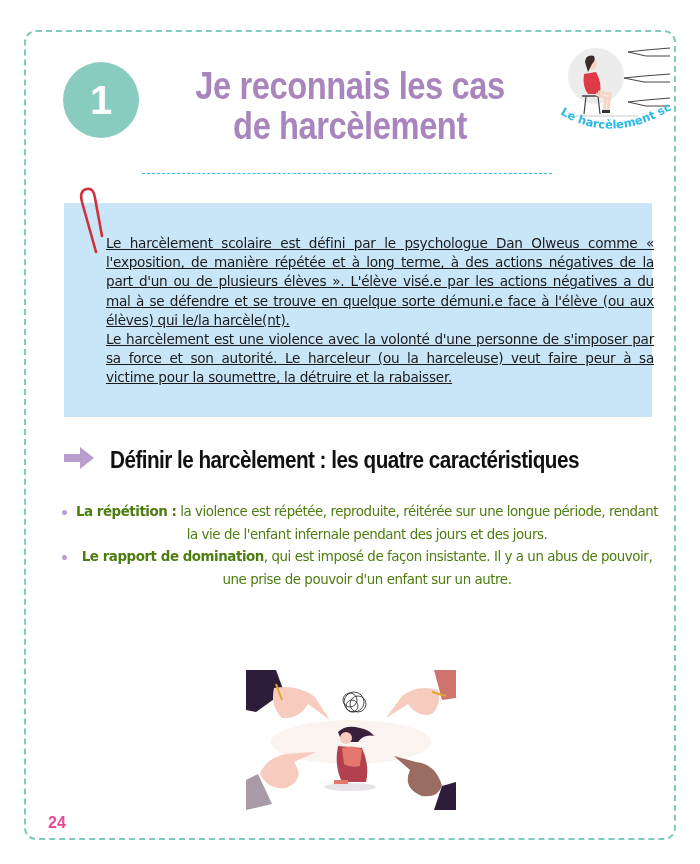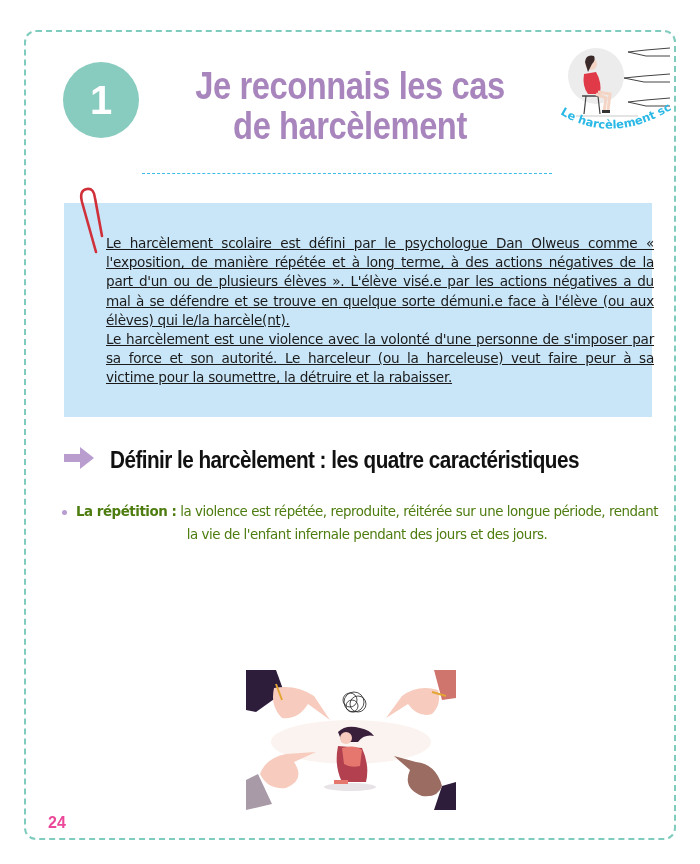--- a/index.html
+++ b/index.html
@@ -237,20 +237,24 @@
     <polygon points="16,0 30,11 16,22" fill="#b99dcf"></polygon>
   </svg>
   <h2 class="section-title" style="margin:0;">Définir le harcèlement : les quatre caractéristiques</h2>
 </div>
 
 <ul class="characteristics">
   <li>
     <span class="bullet-dot"></span>
     <span class="term">La répétition :</span><span> la violence est répétée, reproduite, réitérée sur une longue période, rendant la vie de l'enfant infernale pendant des jours et des jours.</span>
   </li>
+  <li>
+    <span class="bullet-dot"></span>
+    <span class="term">Le rapport de domination</span><span>, qui est imposé de façon insistante. Il y a un abus de pouvoir, une prise de pouvoir d'un enfant sur un autre.</span>
+  </li>
 </ul>
 
 <svg class="illustration" viewBox="0 0 210 140">
   <ellipse cx="105" cy="72" rx="80" ry="22" fill="#fbf3ef"></ellipse>
 
   <polygon points="0,0 30,0 38,22 10,42 0,40" fill="#2e1d3a"></polygon>
   <path d="M28 18 Q50 14 68 26 L84 50 L62 34 Q52 50 36 48 Q24 36 28 18 Z" fill="#f7cbbd"></path>
   <line x1="30" y1="14" x2="36" y2="30" stroke="#e3a532" stroke-width="2"></line>
 
   <polygon points="188,0 210,0 210,28 196,30" fill="#d0756e"></polygon>

